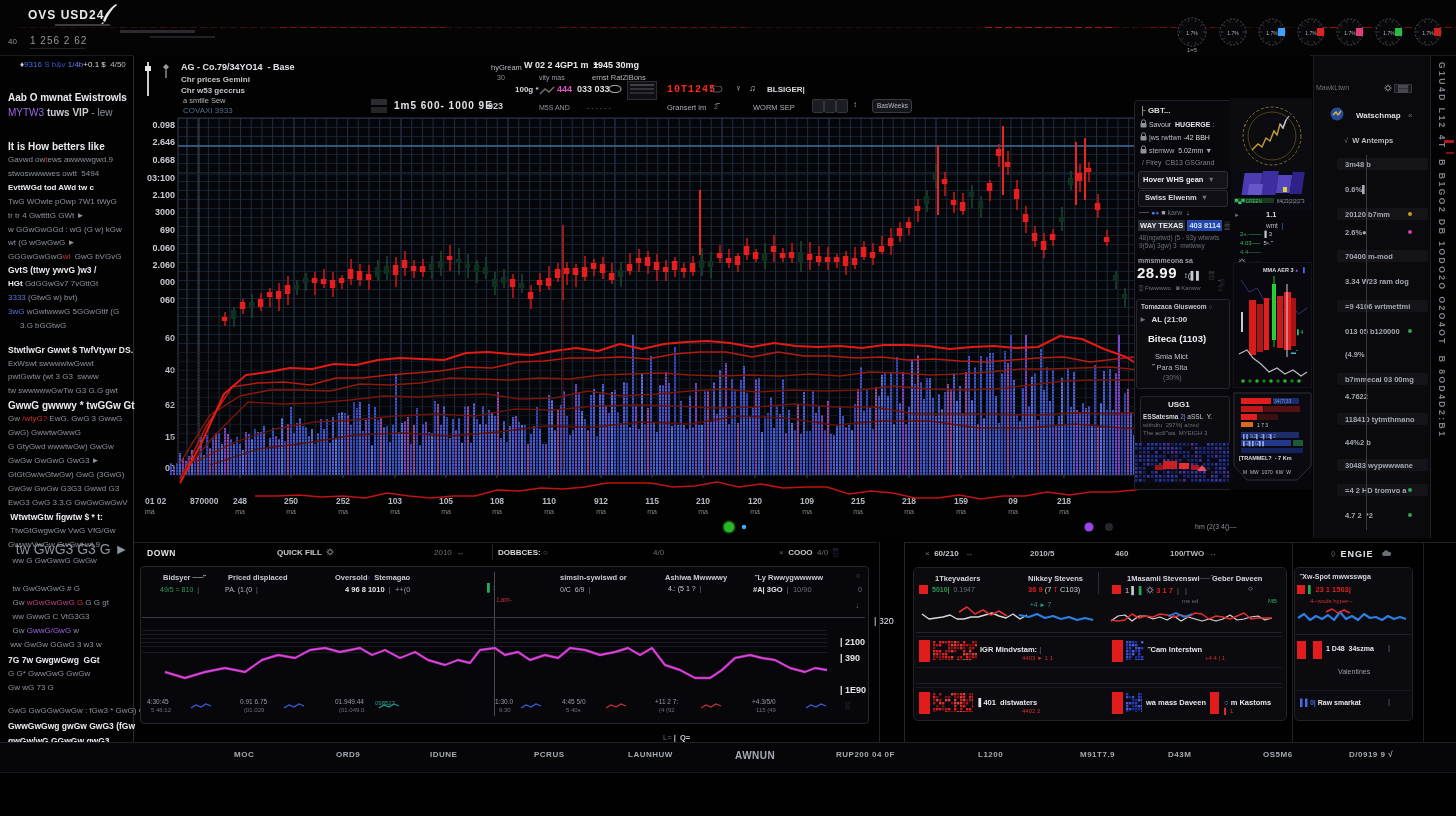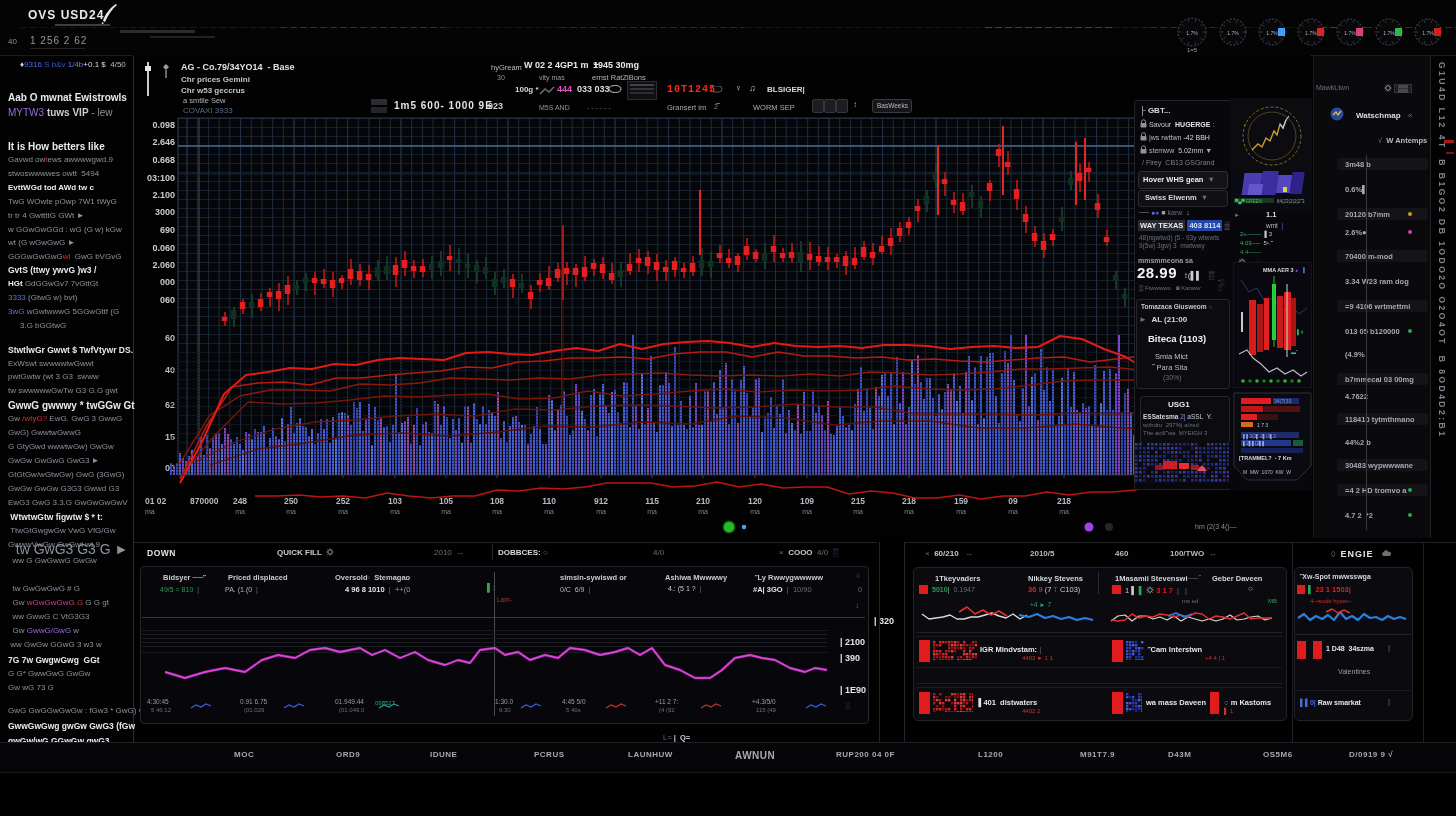--- a/index.html
+++ b/index.html
@@ -1223,21 +1223,21 @@
         <path d="M4 0.4 V1.6 M4 6.4 V7.6 M0.4 4 H1.6 M6.4 4 H7.6 M1.5 1.5 L2.3 2.3 M5.7 5.7 L6.5 6.5 M6.5 1.5 L5.7 2.3 M2.3 5.7 L1.5 6.5" stroke="#8e9299" stroke-width="0.9"></path>
       </svg></span>&nbsp;<span style="color:#b8bbc0;background:#1c1d24;padding:0 3px;border:1px solid #34353c;">▒▒</span></div>
 <div class="sep" style="left:1313px;top:103px;width:117px;height:1px;background:#1e1e24;"></div>
 <svg class="a" style="left:1330px;top:107px;" width="14" height="14">
     <circle cx="7" cy="7" r="6.5" fill="#274a9a"></circle>
     <path d="M3 8 L6 5 L8 8 L11 4" stroke="#e8c040" stroke-width="1.3" fill="none"></path>
   </svg>
 <div class="t " style="left:1356px;top:111px;font-size:8px;"><span style="color:#dadce0;font-weight:bold;">Watschmap</span></div>
 <div class="t " style="left:1408px;top:111px;font-size:8px;"><span class="gd">«</span></div>
 <div class="sep" style="left:1313px;top:128px;width:117px;height:1px;background:#1e1e24;"></div>
-<div class="t " style="left:1378px;top:136px;font-size:7.5px;"><span class="gd">√</span>&nbsp; <span style="color:#b8bbc0;font-weight:bold;">W Antemps</span></div>
+<div class="t " style="left:1344px;top:136px;font-size:7.5px;"><span class="gd">√</span>&nbsp; <span style="color:#b8bbc0;font-weight:bold;">W Antemps</span></div>
 <div class="a" style="left:1366px;top:155px;width:1px;height:375px;background:#3a3a44;z-index:3;"></div>
 <div class="a" style="left:1337px;top:158px;width:91px;height:12px;background:#131318;border-radius:2px;"></div>
 <div class="t" style="left:1345px;top:160px;font-size:7.5px;color:#a6aab2;font-weight:bold;">3m48 b</div>
 <div class="t" style="left:1345px;top:185px;font-size:7.5px;color:#a6aab2;font-weight:bold;">0.6%▌</div>
 <div class="a" style="left:1337px;top:208px;width:91px;height:12px;background:#131318;border-radius:2px;"></div>
 <div class="t" style="left:1345px;top:210px;font-size:7.5px;color:#a6aab2;font-weight:bold;">20120 b7mm</div>
 <div class="a" style="left:1408px;top:212px;width:4px;height:4px;background:#c8a020;border-radius:50%;"></div>
 <div class="t" style="left:1345px;top:228px;font-size:7.5px;color:#a6aab2;font-weight:bold;">2.6%●</div>
 <div class="a" style="left:1408px;top:230px;width:4px;height:4px;background:#d040b0;border-radius:50%;"></div>
 <div class="a" style="left:1337px;top:250px;width:91px;height:12px;background:#131318;border-radius:2px;"></div>
@@ -1335,41 +1335,41 @@
     <path d="M1 6 L6 3 L11 5 L16 2 L21 4" stroke="#c03333" stroke-width="1.2" fill="none"></path>
   </svg>
 <svg class="a" style="left:700px;top:702px;" width="22" height="8">
     <path d="M1 6 L6 3 L11 5 L16 2 L21 4" stroke="#c03333" stroke-width="1.2" fill="none"></path>
   </svg>
 <svg class="a" style="left:805px;top:702px;" width="22" height="8">
     <path d="M1 6 L6 3 L11 5 L16 2 L21 4" stroke="#3a5fd9" stroke-width="1.2" fill="none"></path>
   </svg>
 <div class="t " style="left:375px;top:700px;font-size:6px;"><span style="color:#2a9a8a;">098527</span></div>
 <div class="t " style="left:845px;top:702px;font-size:7px;"><span class="gd">░</span></div>
-<div class="t " style="left:840px;top:616px;font-size:9px;"><span style="color:#e2e4e8;font-weight:bold;padding-left:34px;">| 320</span></div>
+<div class="t " style="left:840px;top:616px;font-size:9px;"><span style="color:#e2e4e8;font-weight:normal;padding-left:34px;">| 320</span></div>
 <div class="t " style="left:840px;top:637px;font-size:9px;"><span style="color:#e2e4e8;font-weight:bold;">| 2100</span></div>
 <div class="t " style="left:840px;top:653px;font-size:9px;"><span style="color:#e2e4e8;font-weight:bold;">| 390</span></div>
 <div class="t " style="left:840px;top:685px;font-size:9px;"><span style="color:#e2e4e8;font-weight:bold;">| 1E90</span></div>
 <div class="t " style="left:663px;top:733px;font-size:7.5px;"><span class="gd">L=&nbsp;</span><span style="color:#c8cbd0;font-weight:bold;">|&nbsp; Q=</span></div>
 <div class="a" style="left:879px;top:542px;width:1px;height:200px;background:#222228;"></div>
 <div class="a" style="left:904px;top:542px;width:1px;height:200px;background:#26262c;"></div>
 <div class="a" style="left:1292px;top:542px;width:1px;height:200px;background:#222228;"></div>
 <div class="a" style="left:1423px;top:542px;width:1px;height:228px;background:#1e1e24;"></div>
 <div class="t " style="left:925px;top:549px;font-size:8px;"><span class="gd">×</span>&nbsp;&nbsp;<span style="color:#c8cbd0;font-weight:bold;">60/210</span>&nbsp;&nbsp;&nbsp;<span class="gd">↔</span></div>
 <div class="t " style="left:1030px;top:549px;font-size:8px;"><span style="color:#b8bbc0;font-weight:bold;">2010/5</span></div>
 <div class="t " style="left:1115px;top:549px;font-size:8px;"><span style="color:#b8bbc0;font-weight:bold;">460</span></div>
 <div class="t " style="left:1170px;top:549px;font-size:8px;"><span style="color:#b8bbc0;font-weight:bold;">100/TWO</span>&nbsp;&nbsp;<span class="gd">↔</span></div>
 <div class="t " style="left:1331px;top:549px;font-size:9px;"><span class="gd">◊</span>&nbsp;&nbsp;<span style="color:#e5e7eb;font-weight:bold;letter-spacing:1px;">ENGIE</span>&nbsp;&nbsp;&nbsp;<span class="gd"><svg width="11" height="7" style="vertical-align:0px" viewBox="0 0 11 7">
         <path d="M2.5 6 a2 2 0 0 1 0.3-3.9 a2.4 2.4 0 0 1 4.6-0.3 a1.8 1.8 0 0 1 1.1 4.2 Z" fill="#6a7078"></path>
       </svg></span></div>
 <div class="a" style="left:913px;top:567px;width:372px;height:152px;background:#0a0a0f;border:1px solid #222228;border-radius:5px;"></div>
 <div class="t " style="left:935px;top:574px;font-size:7.5px;"><span style="color:#d5d8dc;font-weight:bold;">1Tkeyvaders</span></div>
 <div class="t " style="left:1028px;top:574px;font-size:7.5px;"><span style="color:#d5d8dc;font-weight:bold;">Nikkey Stevens</span></div>
 <div class="a" style="left:1098px;top:572px;width:1px;height:22px;background:#2c2c33;"></div>
-<div class="t " style="left:1115px;top:574px;font-size:7.5px;"><span style="color:#d5d8dc;font-weight:bold;">1Masamii Stevenswi</span><span class="gd">──˝</span></div>
+<div class="t " style="left:1115px;top:574px;font-size:7.5px;"><span style="color:#d5d8dc;font-weight:bold;margin-left:12px;">1Masamii Stevenswi</span><span class="gd">──˝</span></div>
 <div class="t " style="left:1212px;top:574px;font-size:7.5px;"><span style="color:#d5d8dc;font-weight:bold;">Geber Daveen</span></div>
 <div class="a" style="left:919px;top:585px;width:9px;height:9px;background:#e01c1c;"></div>
 <div class="t " style="left:932px;top:586px;font-size:7px;"><span style="color:#2f9a58;font-weight:bold;">5010|</span>&nbsp;&nbsp;<span class="gd">0.1947</span></div>
 <div class="t " style="left:1028px;top:585px;font-size:7.5px;"><span style="color:#e02020;font-weight:bold;">36 9</span> <span style="color:#c8cbd0;">(7</span> <span style="color:#e02020;">T</span> <span style="color:#c8cbd0;">C103)</span></div>
 <div class="a" style="left:1112px;top:585px;width:9px;height:9px;background:#e01c1c;"></div>
 <div class="t " style="left:1125px;top:586px;font-size:7.5px;"><span style="color:#c8cbd0;">1 ▌</span> <span style="color:#2aa858;">▌</span> <span style="color:#e8e8ec;"><svg width="8" height="8" style="vertical-align:-1px" viewBox="0 0 8 8">
         <circle cx="4" cy="4" r="2.2" fill="none" stroke="#8e9299" stroke-width="1"></circle>
         <path d="M4 0.4 V1.6 M4 6.4 V7.6 M0.4 4 H1.6 M6.4 4 H7.6 M1.5 1.5 L2.3 2.3 M5.7 5.7 L6.5 6.5 M6.5 1.5 L5.7 2.3 M2.3 5.7 L1.5 6.5" stroke="#8e9299" stroke-width="0.9"></path>
       </svg></span> <span style="color:#e02020;font-weight:bold;">3 1 7</span>&nbsp;&nbsp;<span class="gd">|</span></div>
 <div class="t " style="left:1185px;top:586px;font-size:7.5px;"><span class="gd">|</span></div>

